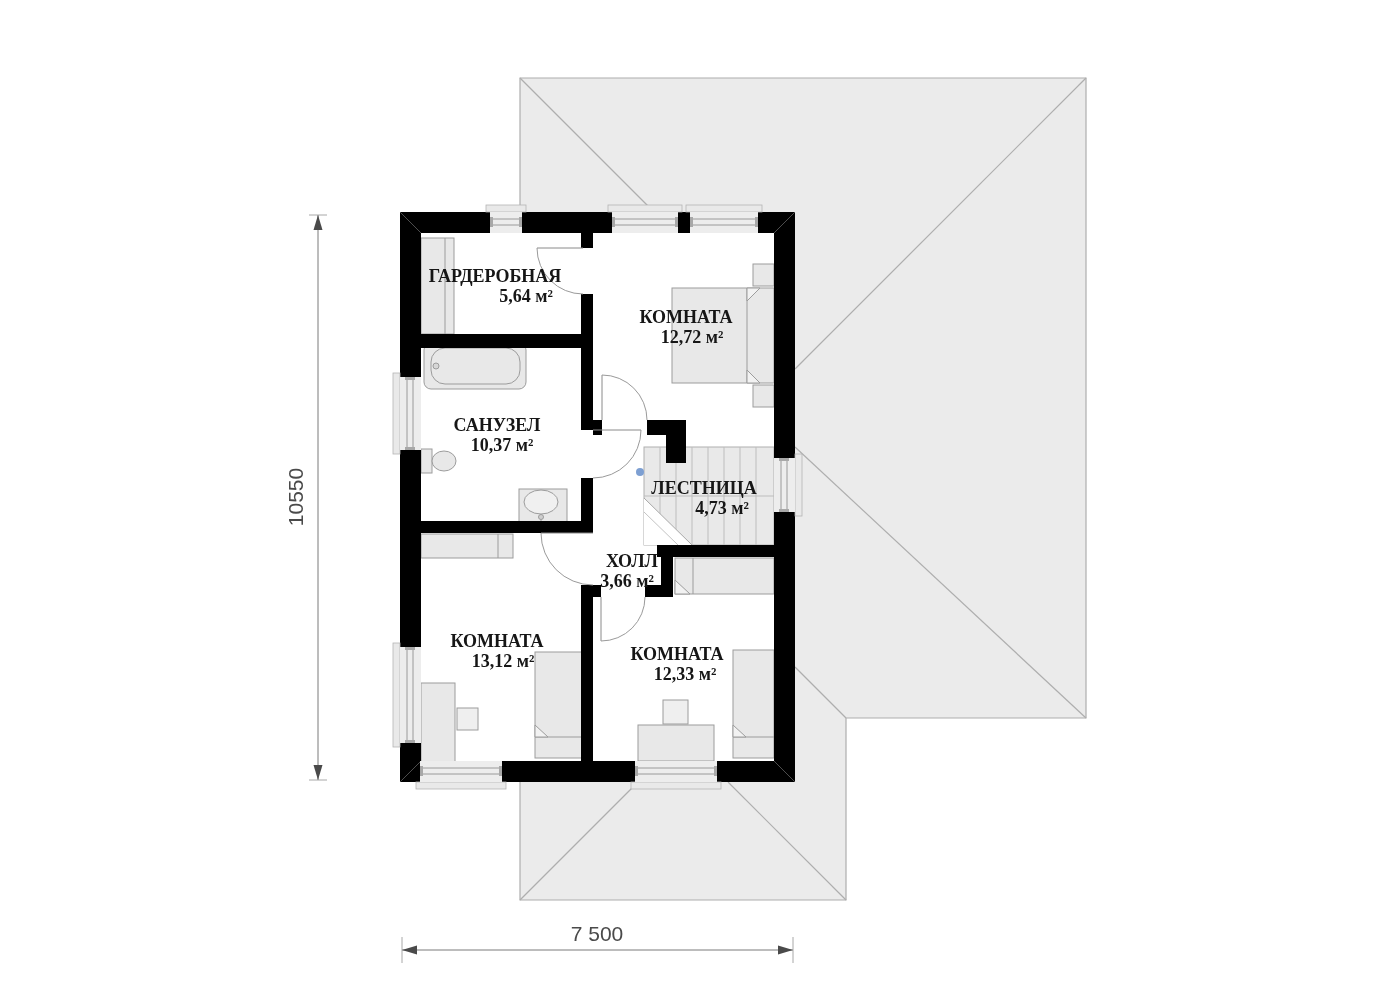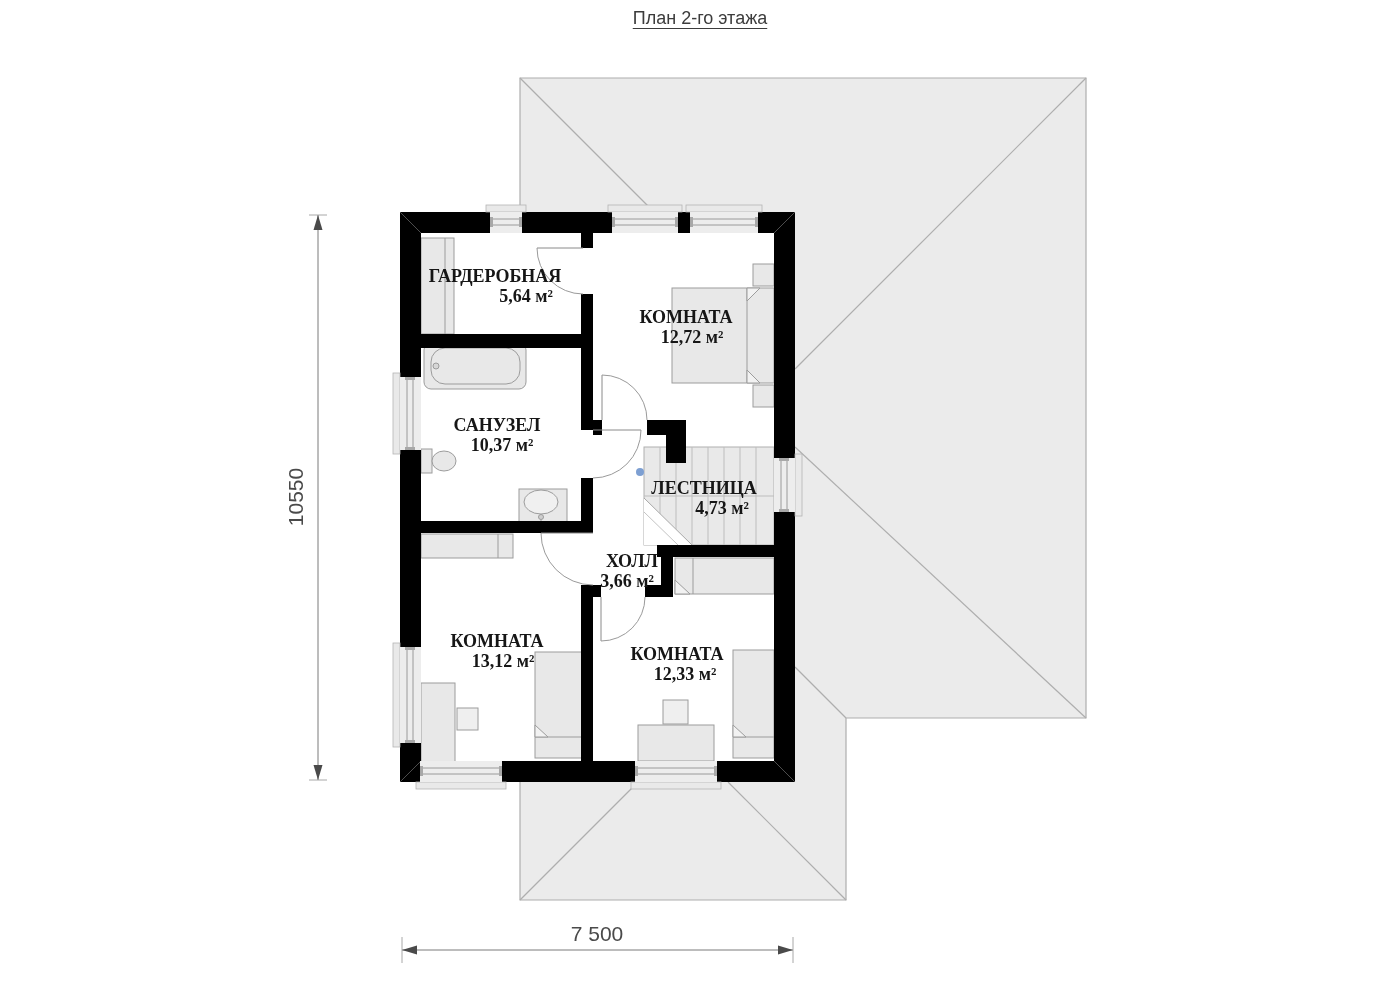--- a/index.html
+++ b/index.html
@@ -10,23 +10,20 @@
   .plan-title span{text-decoration:underline;text-underline-offset:4px;}
   svg text.room-name{font-family:"Liberation Serif",serif;font-weight:bold;font-size:18px;fill:#161616;}
   svg text.room-area{font-family:"Liberation Serif",serif;font-weight:bold;font-size:18px;fill:#161616;}
   svg text.dim-text{font-family:"Liberation Sans",sans-serif;font-size:21px;fill:#4a4a4a;}
 </style>
 </head>
 <body>
 
 <div class="page">
 
-  <div class="plan-title">
-    <span>План 2-го этажа</span>
-  </div>
 
   <svg width="1400" height="990" viewBox="0 0 1400 990">
 
     <g>
       <polygon points="520,78 1086,78 1086,718 846,718 846,900 520,900" fill="#ebebeb" stroke="#aeaeae" stroke-width="1.2"></polygon>
       <g stroke="#aeaeae" stroke-width="1.2">
         <line x1="520" y1="78" x2="656" y2="214"></line>
         <line x1="1086" y1="78" x2="795" y2="369"></line>
         <line x1="1086" y1="718" x2="795" y2="447"></line>
         <line x1="795" y1="667" x2="846" y2="718"></line>

